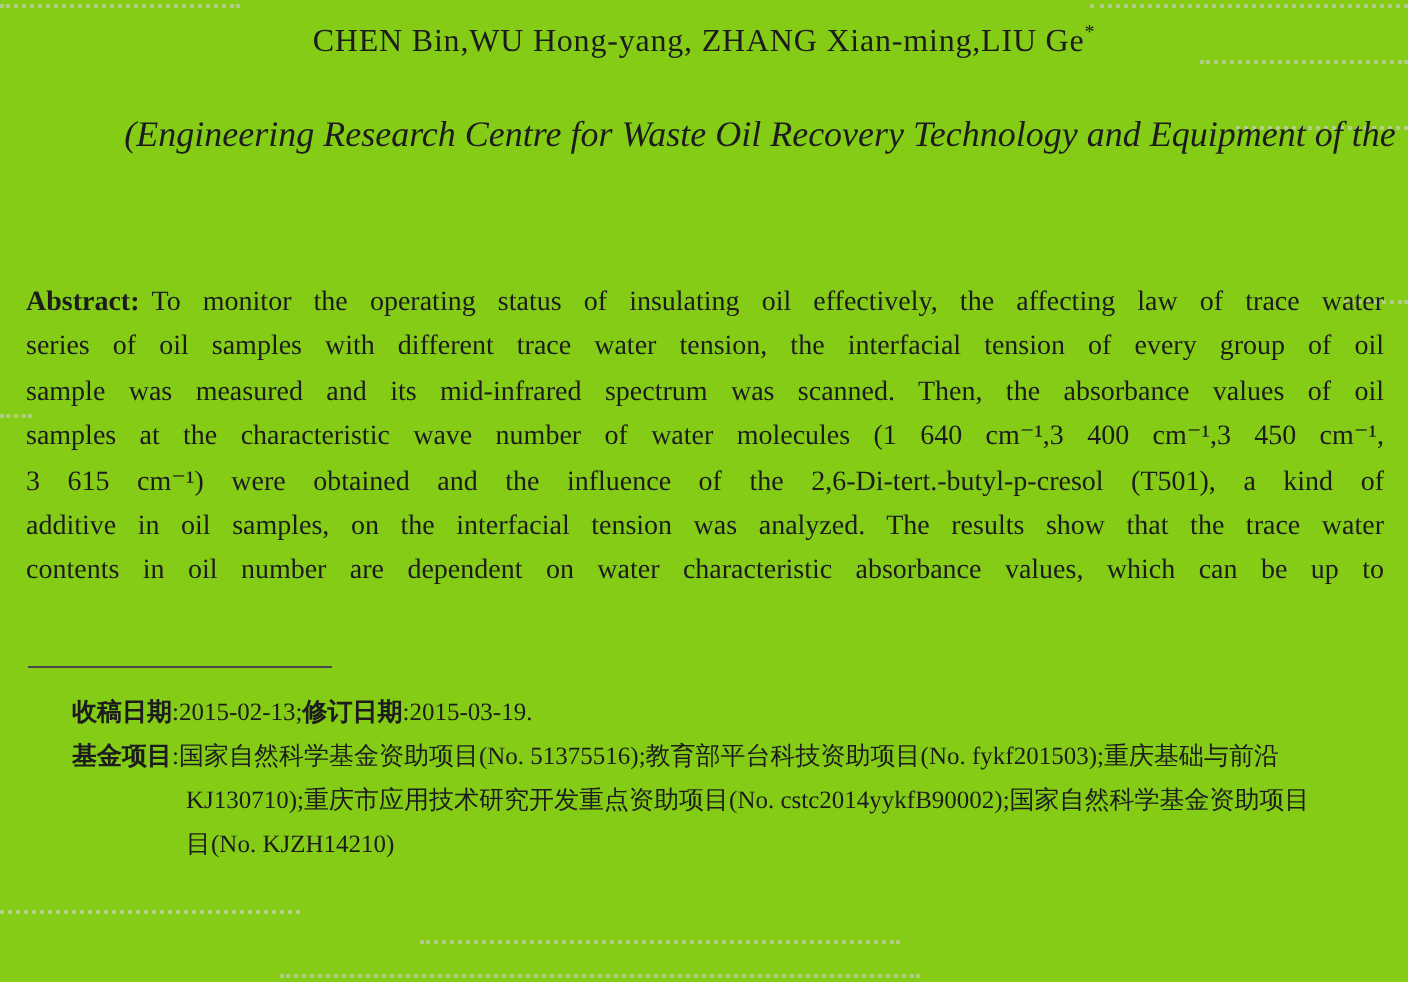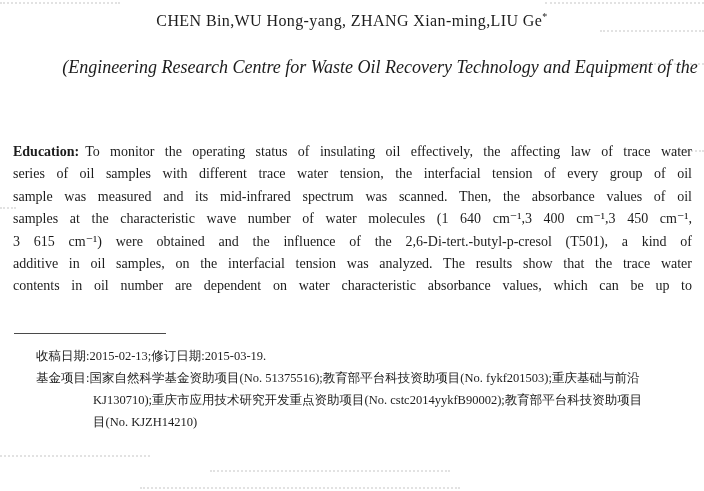--- a/index.html
+++ b/index.html
@@ -1,18 +1,18 @@
 <!DOCTYPE html>
 <html><head>
 <meta charset="utf-8">
 <style>
   html,body { margin:0; padding:0; background:#e8e8e8; }
   .page {
     position:relative; width:704px; height:491px; margin:0 auto;
-    background:#ffffff; overflow:hidden;
+    background:#84cc16; overflow:hidden;
     font-family:"Liberation Serif","DejaVu Serif",serif;
     color:#1c1c1c;
   }
   .authors {
     position:absolute; top:11px; left:0; width:100%;
     text-align:center; font-size:16px; letter-spacing:.4px; white-space:nowrap;
   }
   .authors .sup { font-size:10px; vertical-align:super; }
   .affiliation {
     position:absolute; top:56px; left:0; width:100%;
@@ -26,21 +26,21 @@
   .abs-label { font-weight:bold; margin-right:6px; }
   .fn-rule {
     position:absolute; left:14px; top:333px; width:152px; height:1px;
     background:#4a4a4a;
   }
   .footnotes {
     position:absolute; left:36px; top:345px; width:660px;
     font-size:12.5px; line-height:22px;
   }
   .fn-line { white-space:nowrap; }
-  .fn-label { font-weight:normal; }
+  .fn-label { font-weight:bold; }
   .fund-cont { margin-left:57px; }
   
   .art { position:absolute; border-top:2px dotted #cfcfcf; opacity:.6; height:0; }
   .a1 { top:2px;   left:0;     width:120px; }
   .a2 { top:2px;   left:545px; width:159px; }
   .a3 { top:30px;  left:600px; width:104px; }
   .a4 { top:63px;  left:618px; width:86px;  }
   .a5 { top:150px; left:672px; width:32px;  }
   .a6 { top:207px; left:0;     width:16px;  }
   .a7 { top:455px; left:0;     width:150px; }
@@ -62,31 +62,31 @@
   <div class="art a8"></div>
   <div class="art a9"></div>
 
   <div class="authors"><span>CHEN Bin,WU Hong-yang, ZHANG Xian-ming,LIU Ge</span><span class="sup">*</span></div>
 
   <div class="affiliation">
     <div>(Engineering Research Centre for Waste Oil Recovery Technology and Equipment of the</div>
   </div>
 
   <div class="abstract">
-    <div class="abs-line"><span class="abs-label">Education:</span><span>To monitor the operating status of insulating oil effectively, the affecting law of trace water</span></div>
+    <div class="abs-line"><span class="abs-label">Abstract:</span><span>To monitor the operating status of insulating oil effectively, the affecting law of trace water</span></div>
     <div class="abs-line">series of oil samples with different trace water tension, the interfacial tension of every group of oil</div>
     <div class="abs-line">sample was measured and its mid-infrared spectrum was scanned. Then, the absorbance values of oil</div>
     <div class="abs-line">samples at the characteristic wave number of water molecules (1 640 cm⁻¹,3 400 cm⁻¹,3 450 cm⁻¹,</div>
     <div class="abs-line">3 615 cm⁻¹) were obtained and the influence of the 2,6-Di-tert.-butyl-p-cresol (T501), a kind of</div>
     <div class="abs-line">additive in oil samples, on the interfacial tension was analyzed. The results show that the trace water</div>
     <div class="abs-line">contents in oil number are dependent on water characteristic absorbance values, which can be up to</div>
   </div>
 
   <div class="fn-rule"></div>
 
   <div class="footnotes">
     <div class="fn-line"><span class="fn-label">收稿日期</span><span>:2015-02-13;</span><span class="fn-label">修订日期</span><span>:2015-03-19.</span></div>
     <div class="fn-line"><span class="fn-label">基金项目</span><span>:国家自然科学基金资助项目(No. 51375516);教育部平台科技资助项目(No. fykf201503);重庆基础与前沿</span></div>
-    <div class="fn-line fund-cont">KJ130710);重庆市应用技术研究开发重点资助项目(No. cstc2014yykfB90002);教育部平台科技资助项目</div>
+    <div class="fn-line fund-cont">KJ130710);重庆市应用技术研究开发重点资助项目(No. cstc2014yykfB90002);国家自然科学基金资助项目</div>
     <div class="fn-line fund-cont">目(No. KJZH14210)</div>
   </div>
 
 </div>
 
 </body></html>

